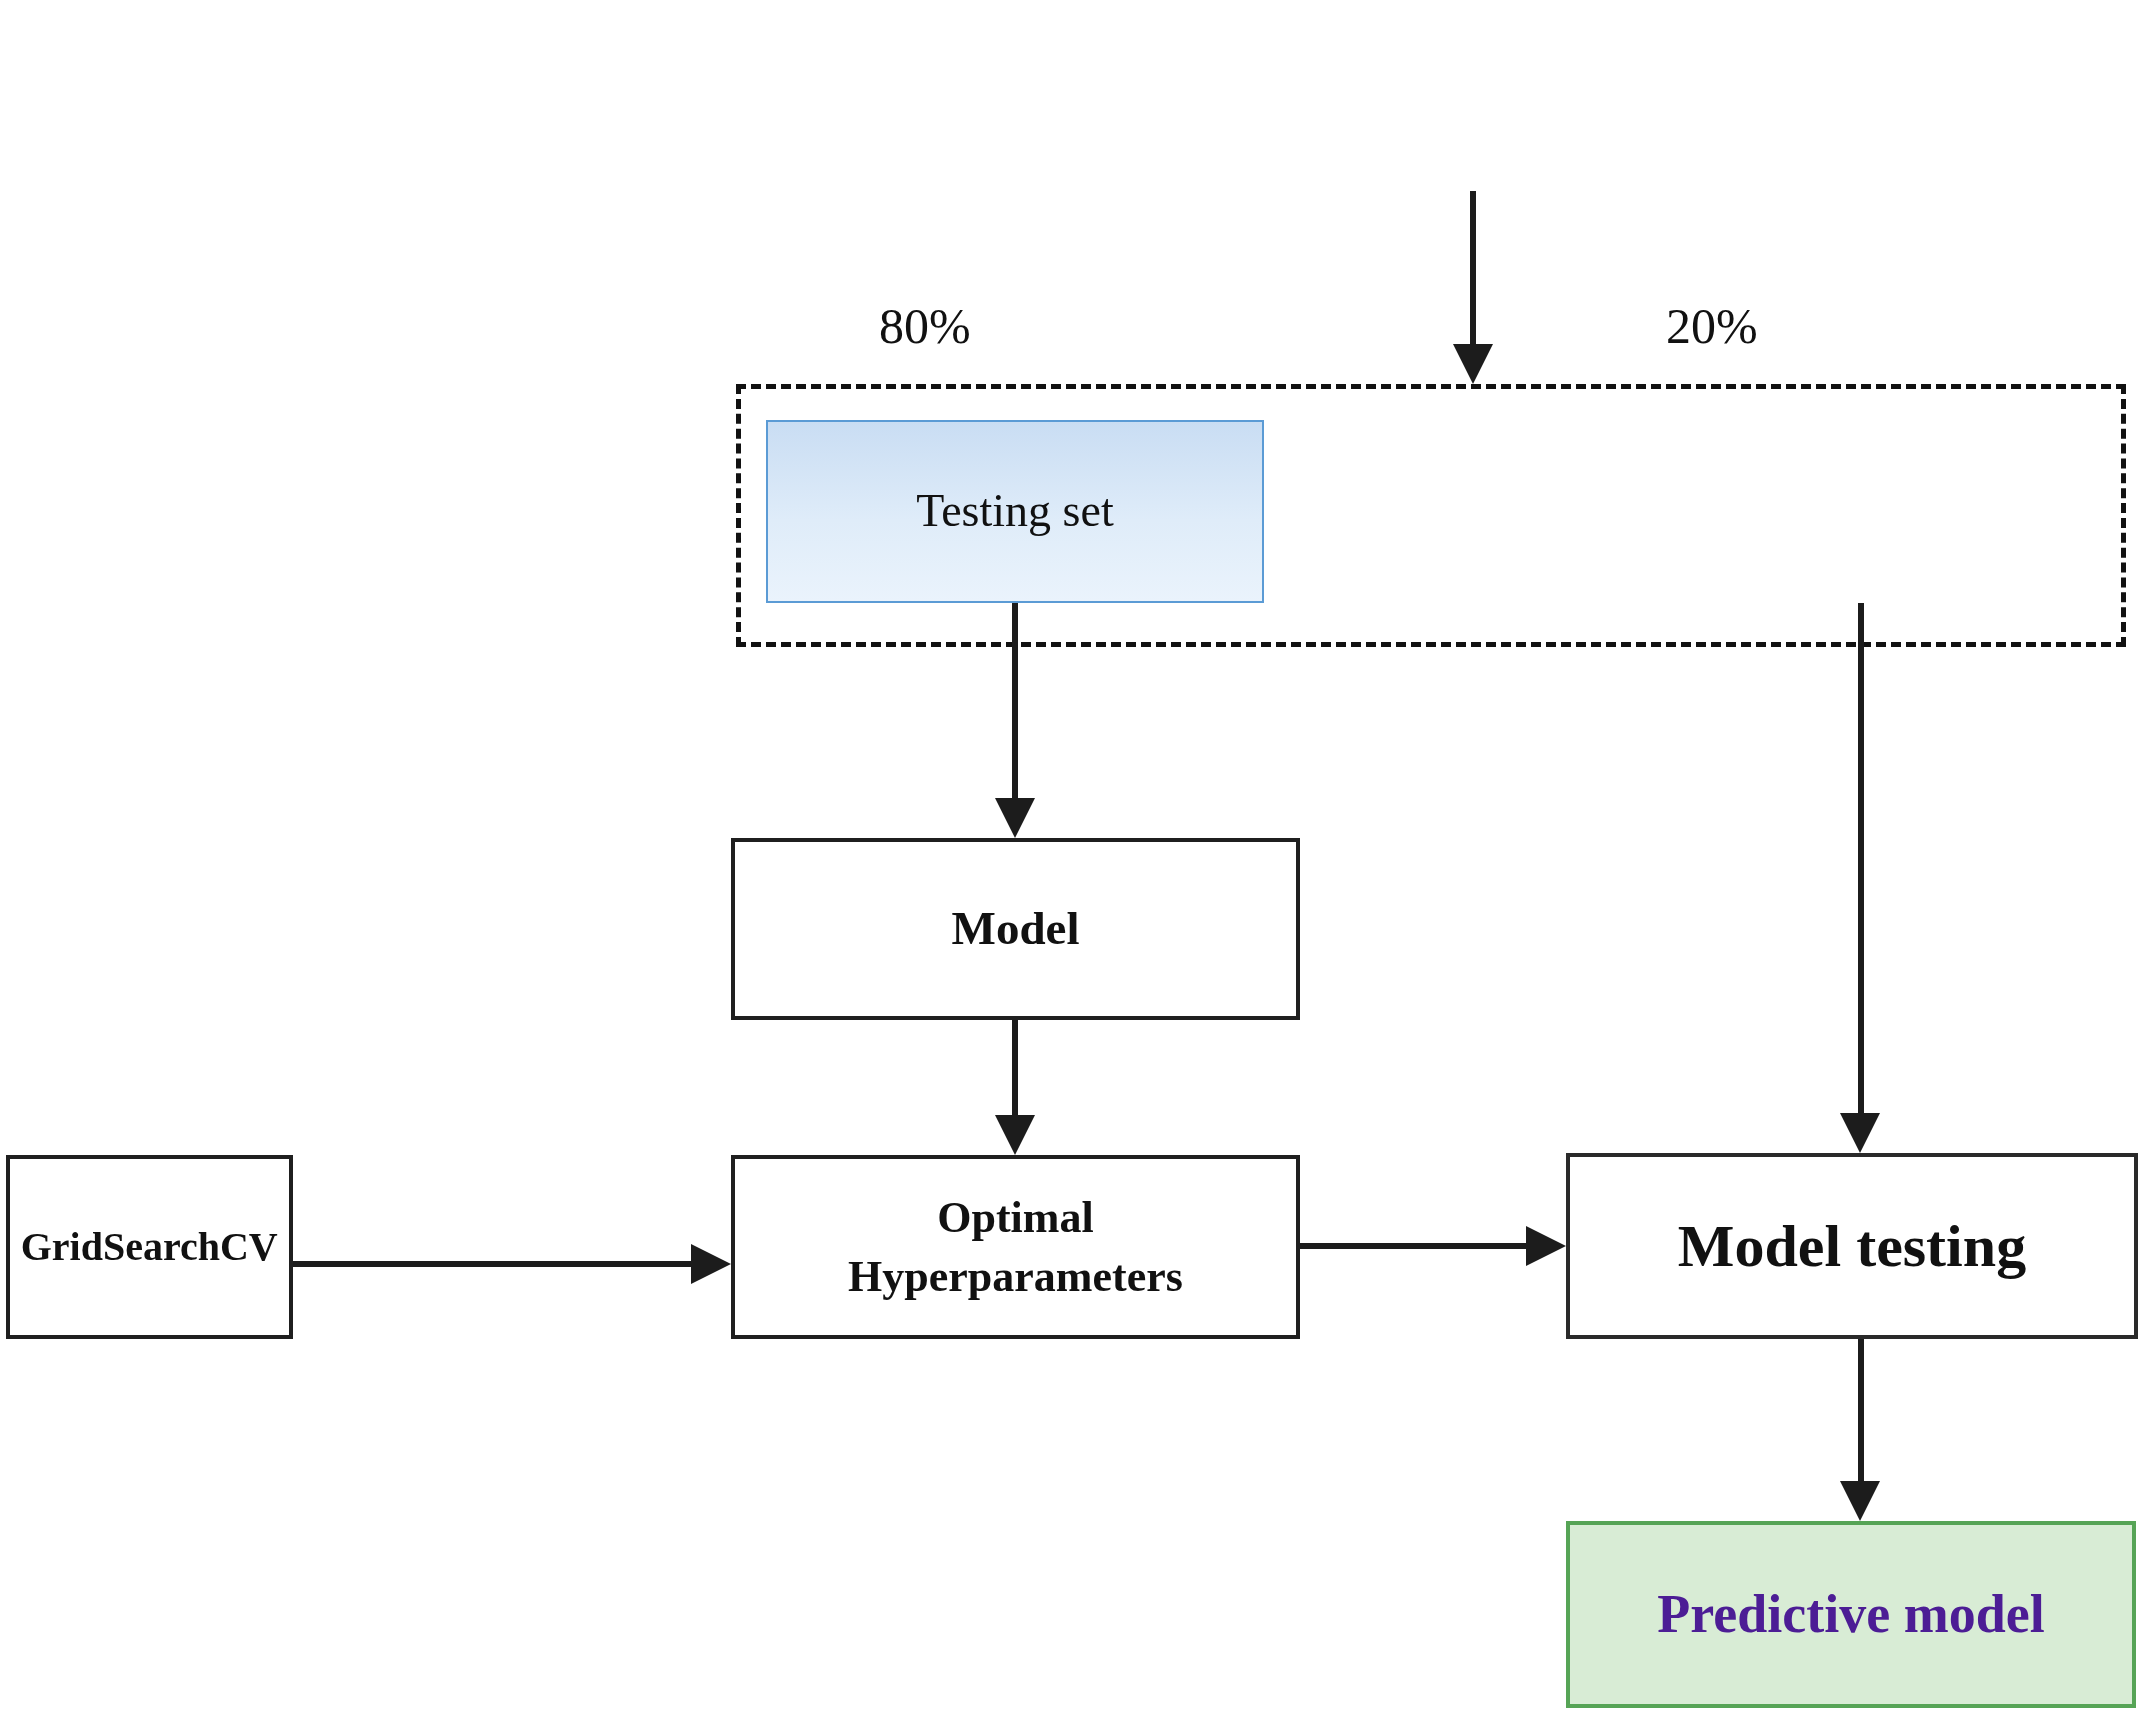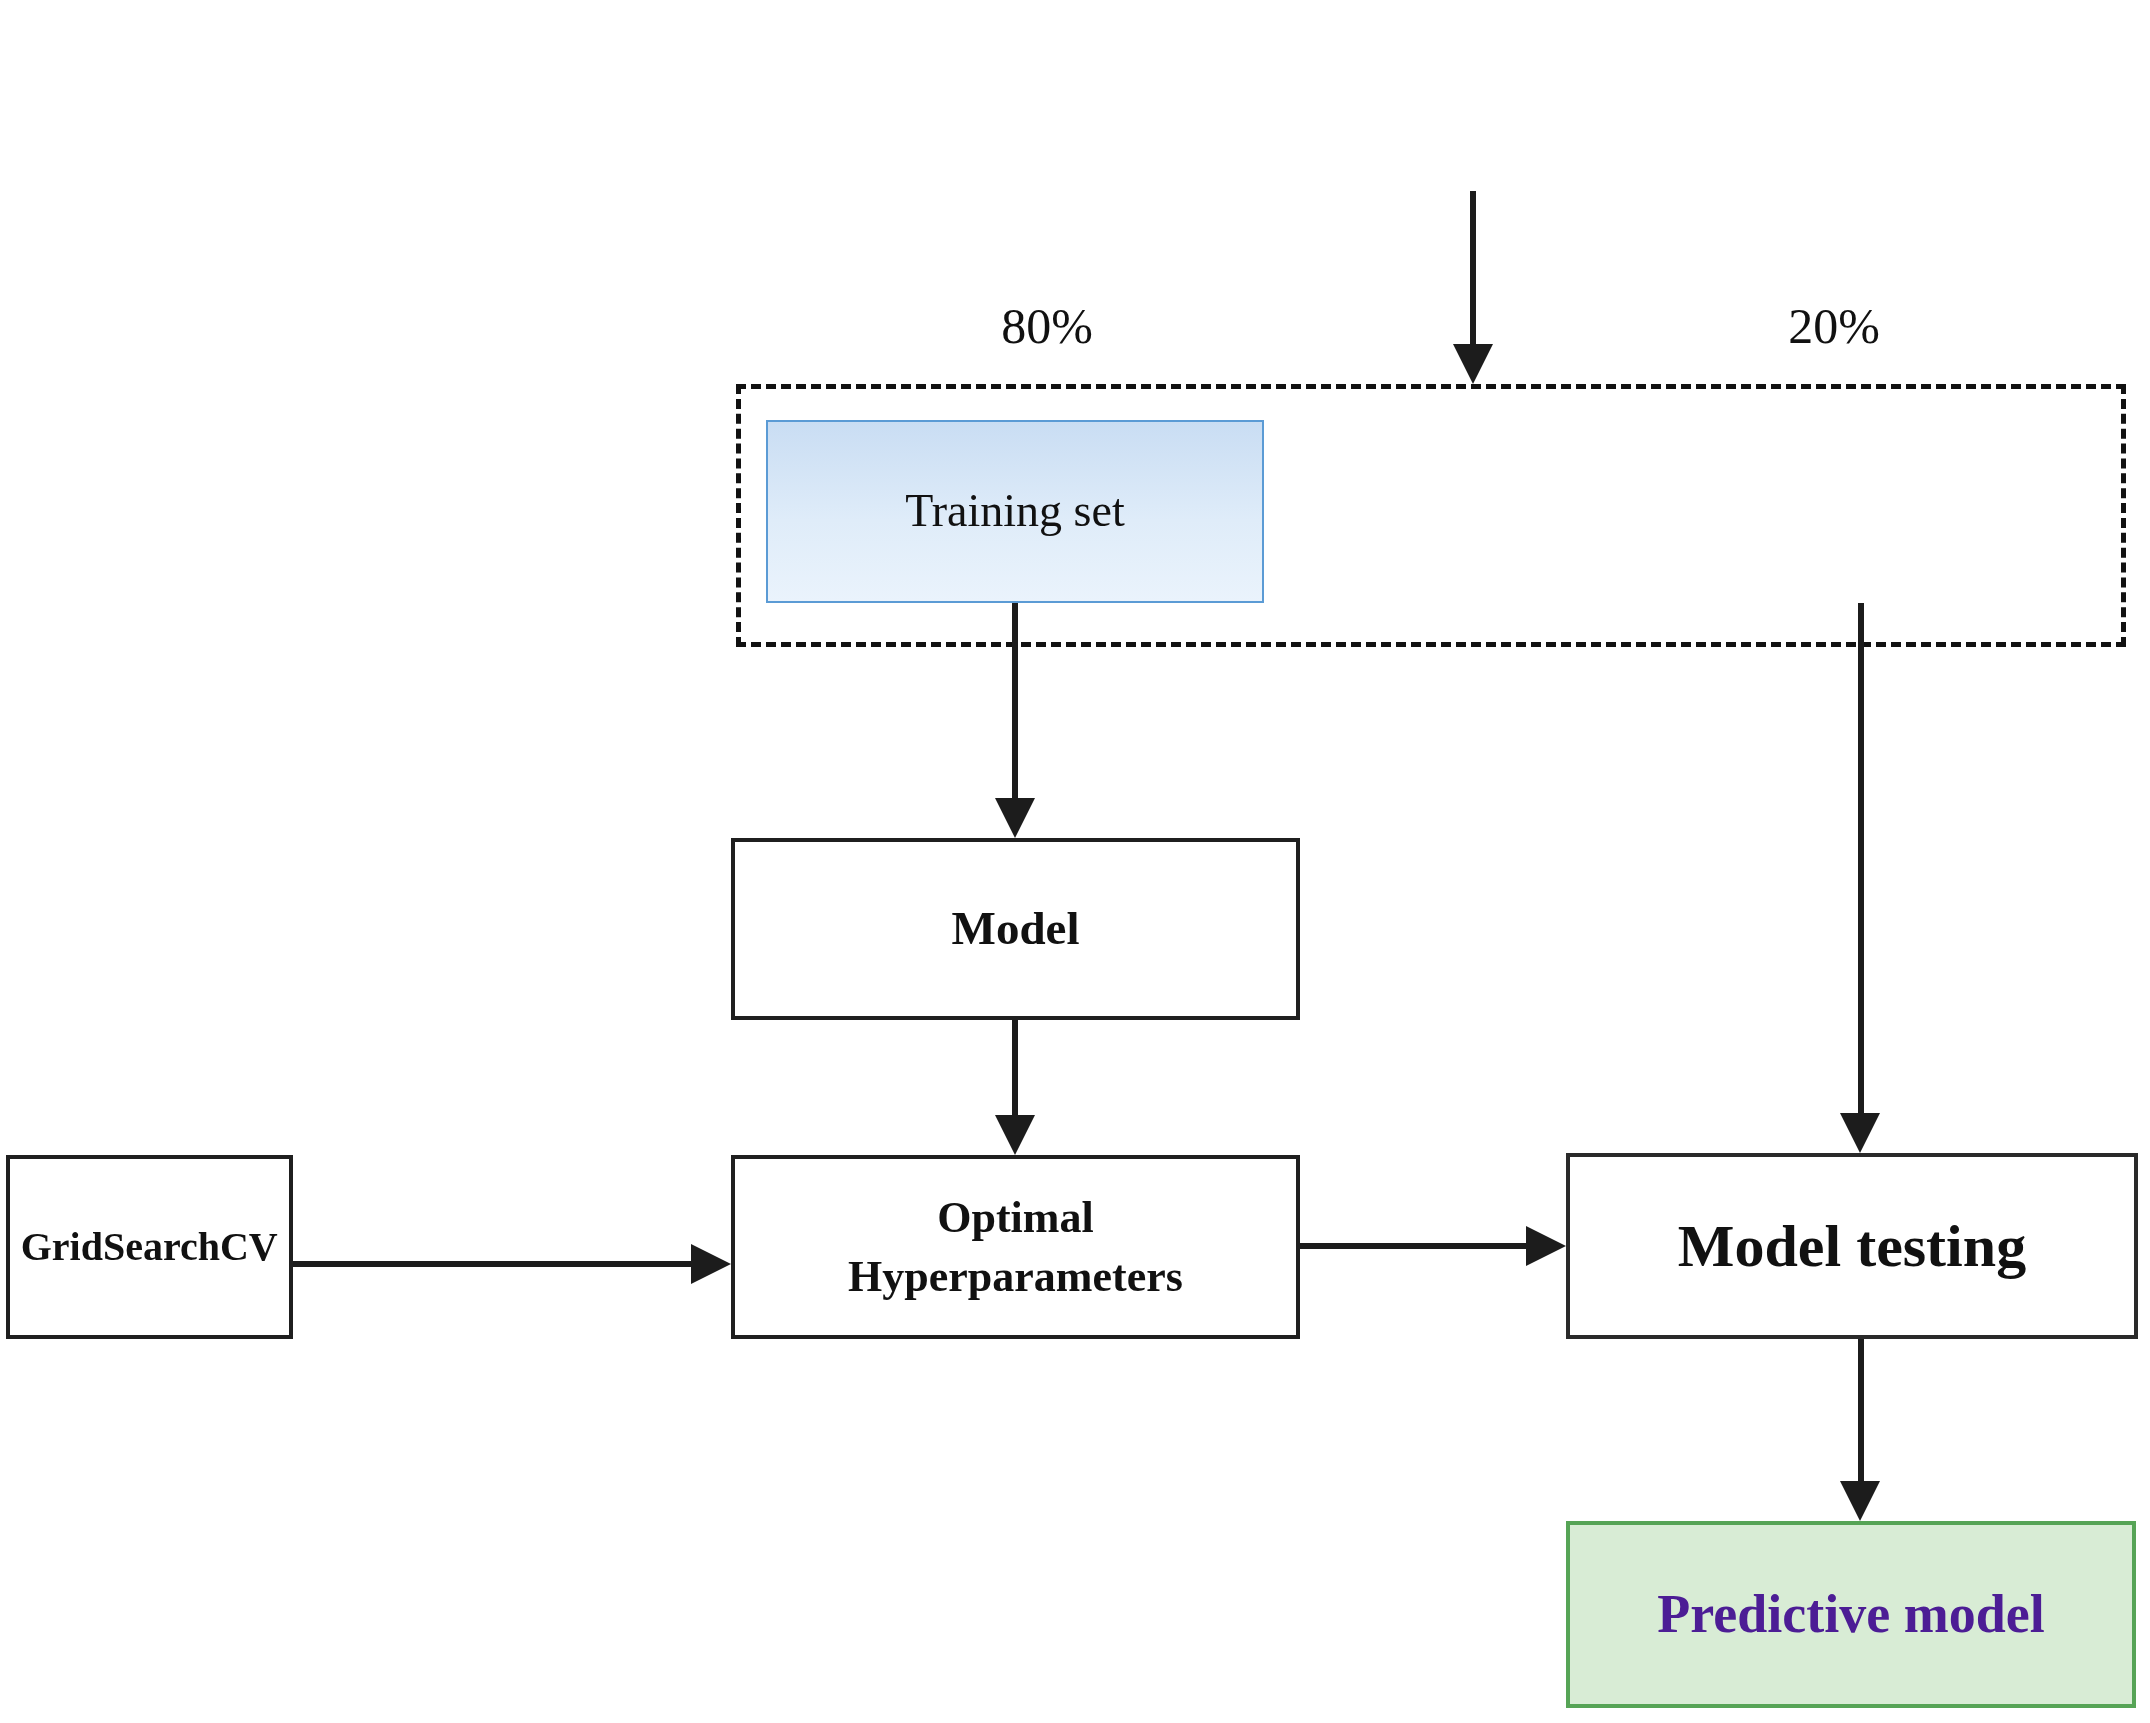--- a/index.html
+++ b/index.html
@@ -72,21 +72,21 @@
     border:4.3px solid #56a456;
     background:#d8ecd5;
     font-size:54px;font-weight:bold;
     color:#4c1d95;
   }
 
   
   .pct{
     position:absolute;
     width:214px;
-    text-align:right;
+    text-align:left;
     font-size:50px;
     color:#111111;
   }
   .pct-80{left:879px;top:297px;}
   .pct-20{left:1666px;top:297px;}
 
   
   .vline,.hline{position:absolute;background:#1c1c1c;}
   .vline{width:5.7px;}
   .hline{height:5.7px;}
@@ -129,21 +129,21 @@
 
 <div class="canvas">
 
 
   <div class="pct pct-80">80%</div>
   <div class="pct pct-20">20%</div>
 
   <div class="dashed-split"></div>
 
   <div class="node n-training">
-    <span class="lbl">Training set</span>
+    <span class="lbl">Testing set</span>
   </div>
 
 
   <div class="node n-model">
     <span class="lbl">Model</span>
   </div>
 
   <div class="node n-gridsearch">
     <span class="lbl">GridSearchCV</span>
   </div>

